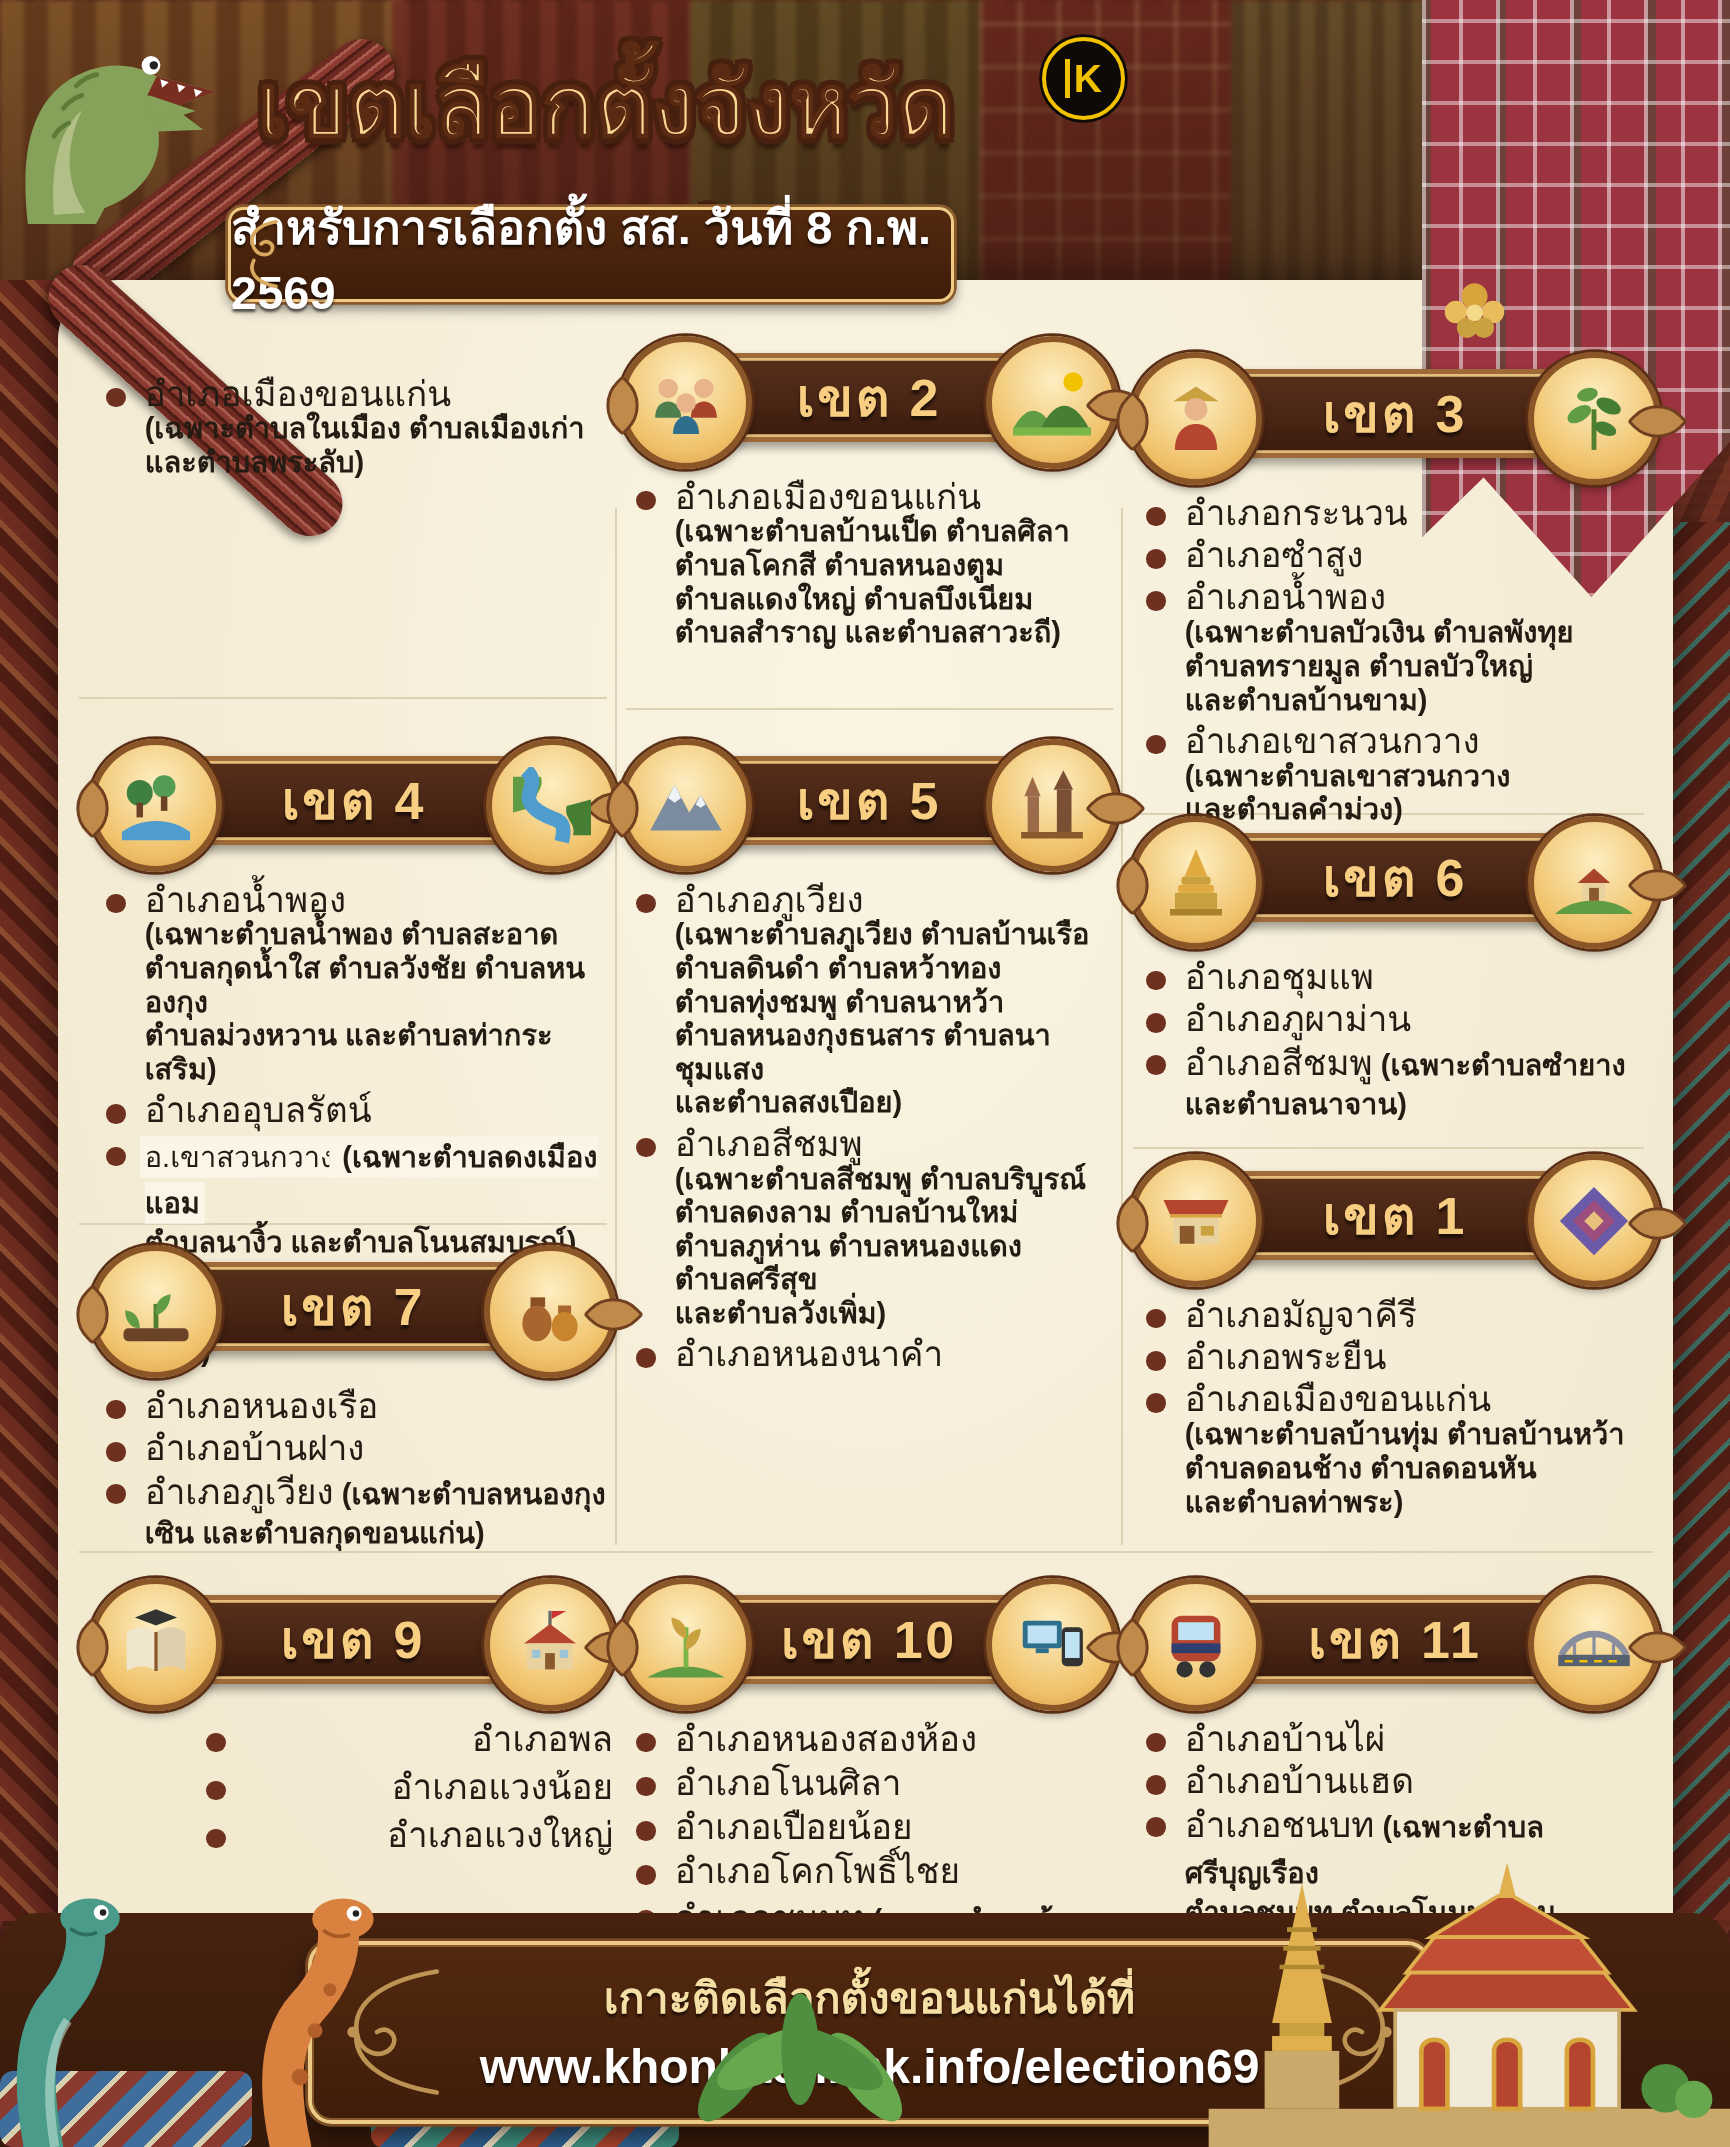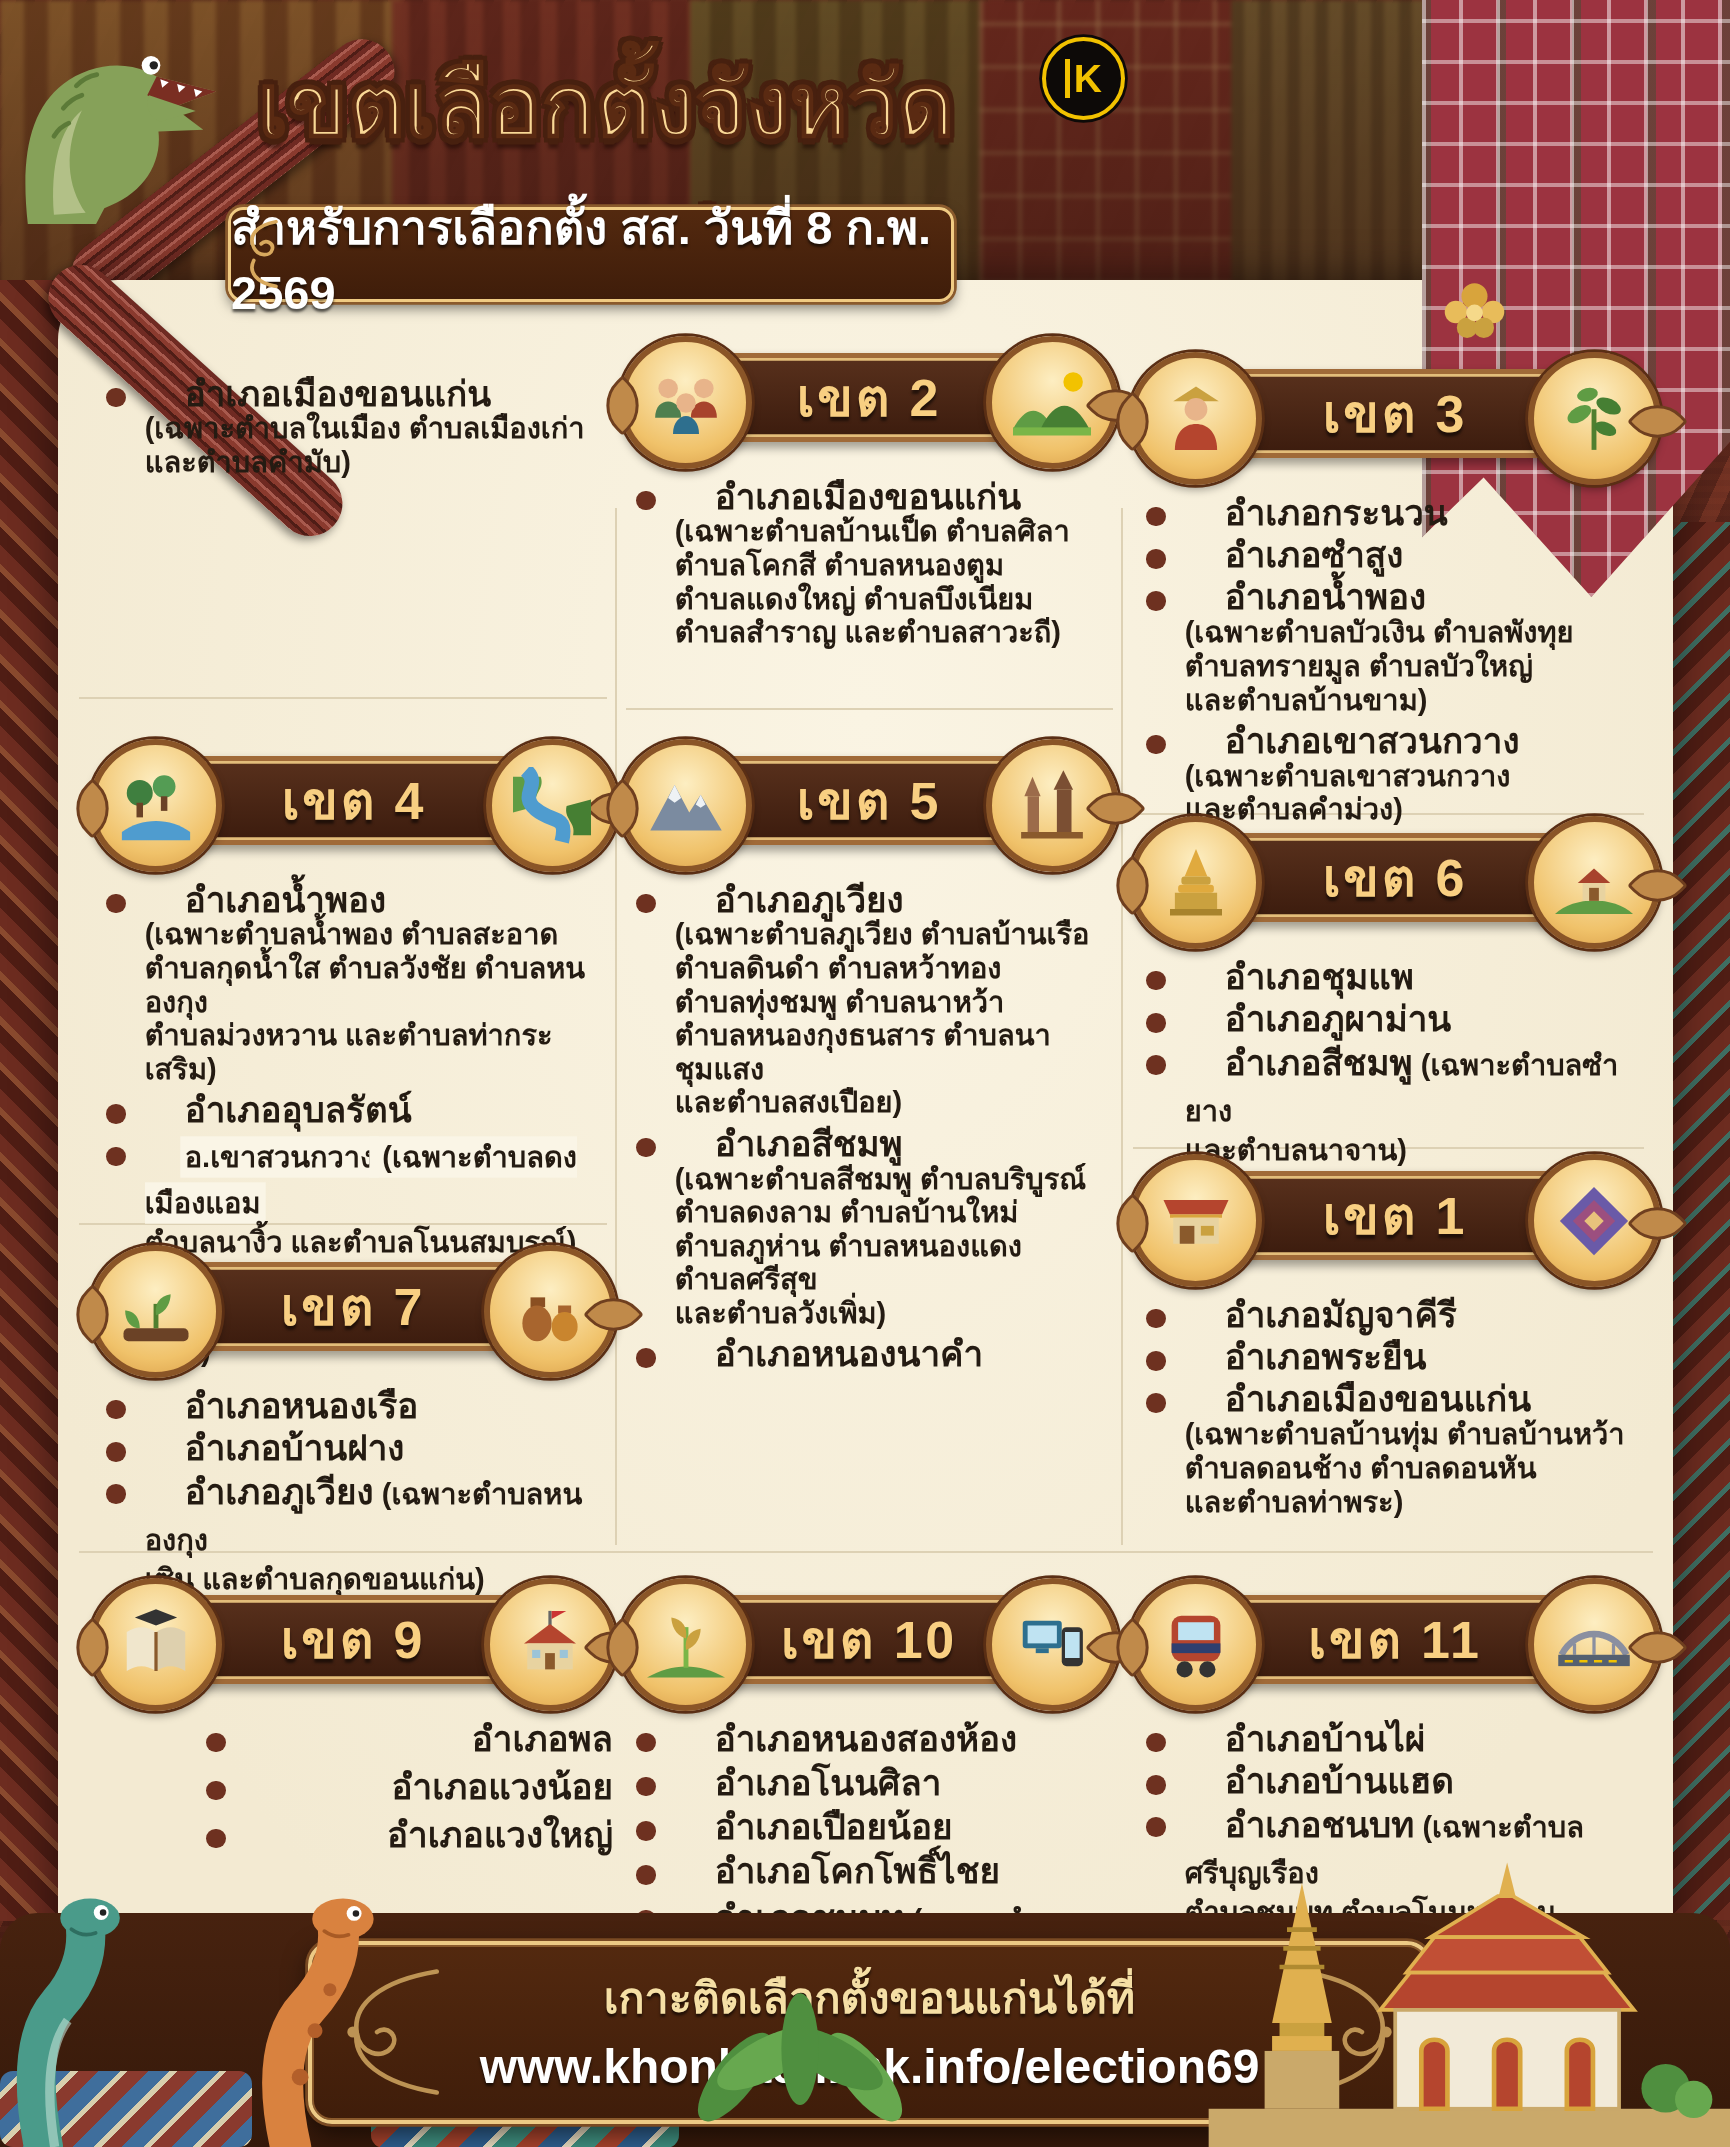--- a/index.html
+++ b/index.html
@@ -65,21 +65,21 @@
   .badge.left{left:-3.7px}.badge.right{right:-3.7px}
   .badge::before{content:"";position:absolute;top:50%;margin-top:-18.6px;width:37px;height:37px;z-index:-1;
       background:#c08a4a;border:3.7px solid #6f3f1f;transform:rotate(45deg);}
   .badge.left::before{left:-24px;border-radius:3.7px 80% 3.7px 80%;}
   .badge.right::before{right:-24px;border-radius:80% 3.7px 80% 3.7px;}
   .badge svg{width:78px;height:78px;}
   .items{list-style:none;margin:20.5px 0 0 0;padding:0 0 0 3.7px;}
   .items li{position:relative;padding-left:48px;margin-bottom:4.7px;}
   .items li::before{content:"";position:absolute;left:9.3px;top:13px;width:19.6px;height:19.6px;
       border-radius:50%;background:#6e3120;}
-  .iname{font-size:35px;line-height:1.08;font-weight:700;color:#241b12;margin-left:40px;}
+  .iname{font-size:35px;line-height:1.08;font-weight:400;color:#241b12;}
   .iname.small{font-size:29px;}
   .isuffix{font-size:29px;font-weight:800;color:#241b12;}
   .idetail{font-size:29px;line-height:1.16;font-weight:700;color:#241b12;}
   .patched{background:#faf5e6;box-shadow:0 0 0 4.7px #faf5e6;}
   .d1{left:93px;top:354px;width:520px;}
   .d2{left:623px;top:338px;width:492px;}
   .d3{left:1133px;top:354px;width:524px;}
   .d4{left:93px;top:741px;width:522px;}
   .d5{left:623px;top:741px;width:492px;}
   .d6{left:1133px;top:818px;width:524px;}
@@ -318,21 +318,21 @@
   <div class="hline" style="left:79px;top:1551px;width:1574px"></div>
   <div class="hline" style="left:79px;top:697px;width:528px"></div>
   <div class="hline" style="left:79px;top:1223px;width:528px"></div>
   <div class="hline" style="left:626px;top:708px;width:487px"></div>
   <div class="hline" style="left:1133px;top:813px;width:511px"></div>
   <div class="hline" style="left:1133px;top:1147px;width:511px"></div>
 
   <div id="districts">
     <div class="district d1">
       <ul class="items">
-          <li><span class="iname">อำเภอเมืองขอนแก่น</span><div class="idetail">(เฉพาะตำบลในเมือง ตำบลเมืองเก่า</div><div class="idetail">และตำบลคำมับ)</div></li>
+          <li><span class="iname">อำเภอเมืองขอนแก่น</span><div class="idetail">(เฉพาะตำบลในเมือง ตำบลเมืองเก่า</div><div class="idetail">และตำบลพระลับ)</div></li>
         </ul>
     </div>
 
     <div class="district d2">
       <div class="plaque">
         <div class="badge left">
             <svg viewBox="0 0 84 84" width="78" height="78">
               <use href="#people-icon"></use>
             </svg>
           </div>

